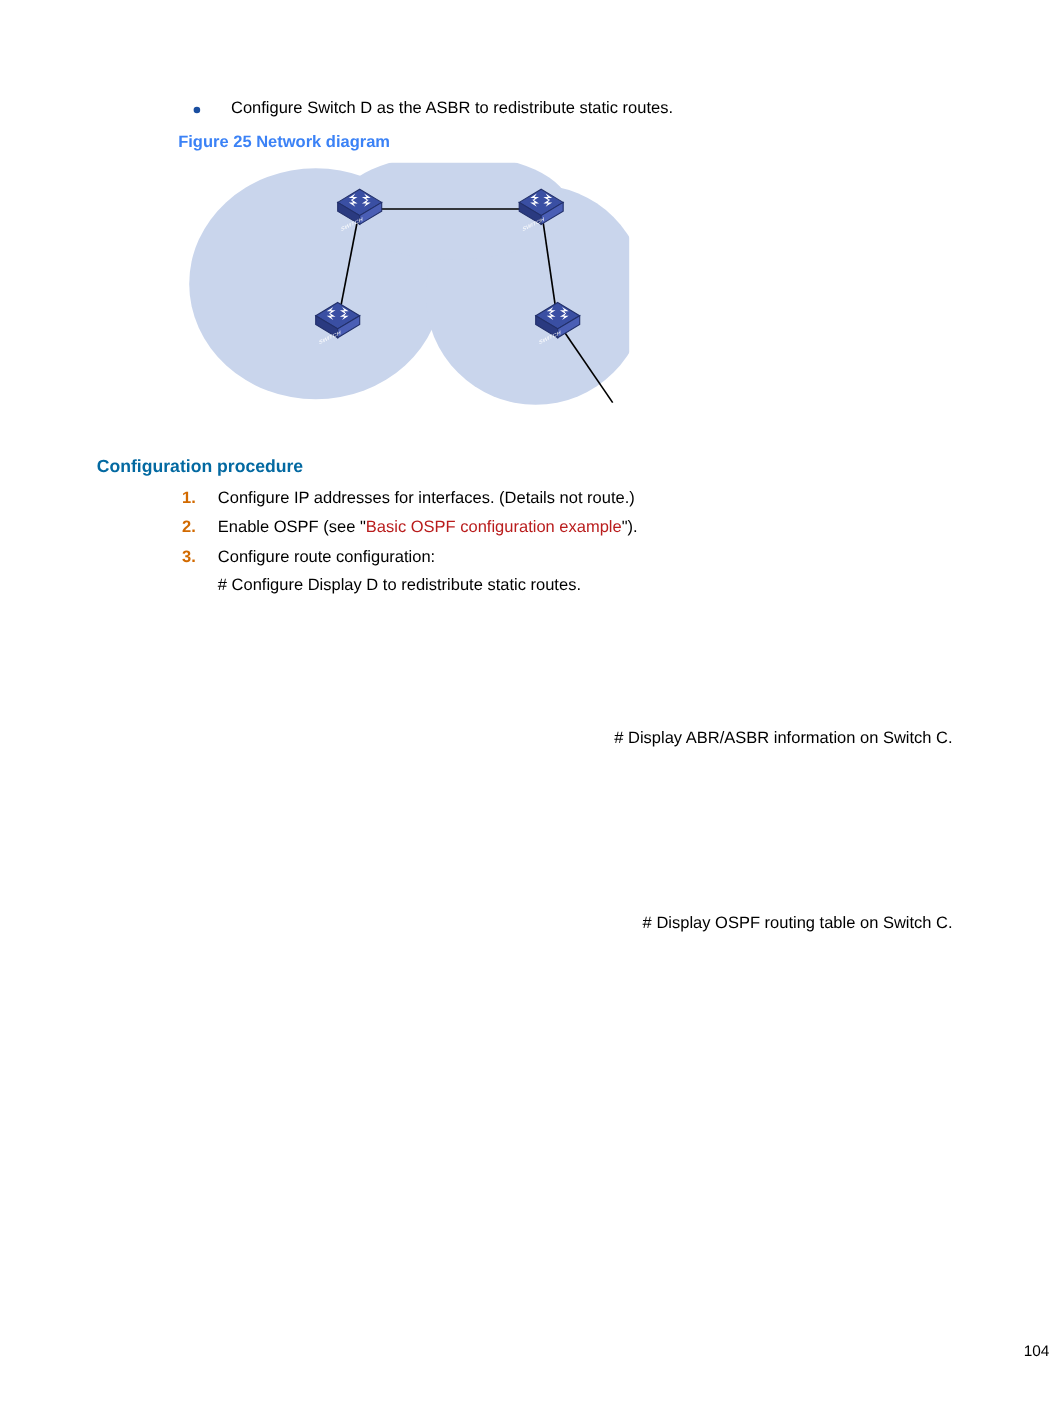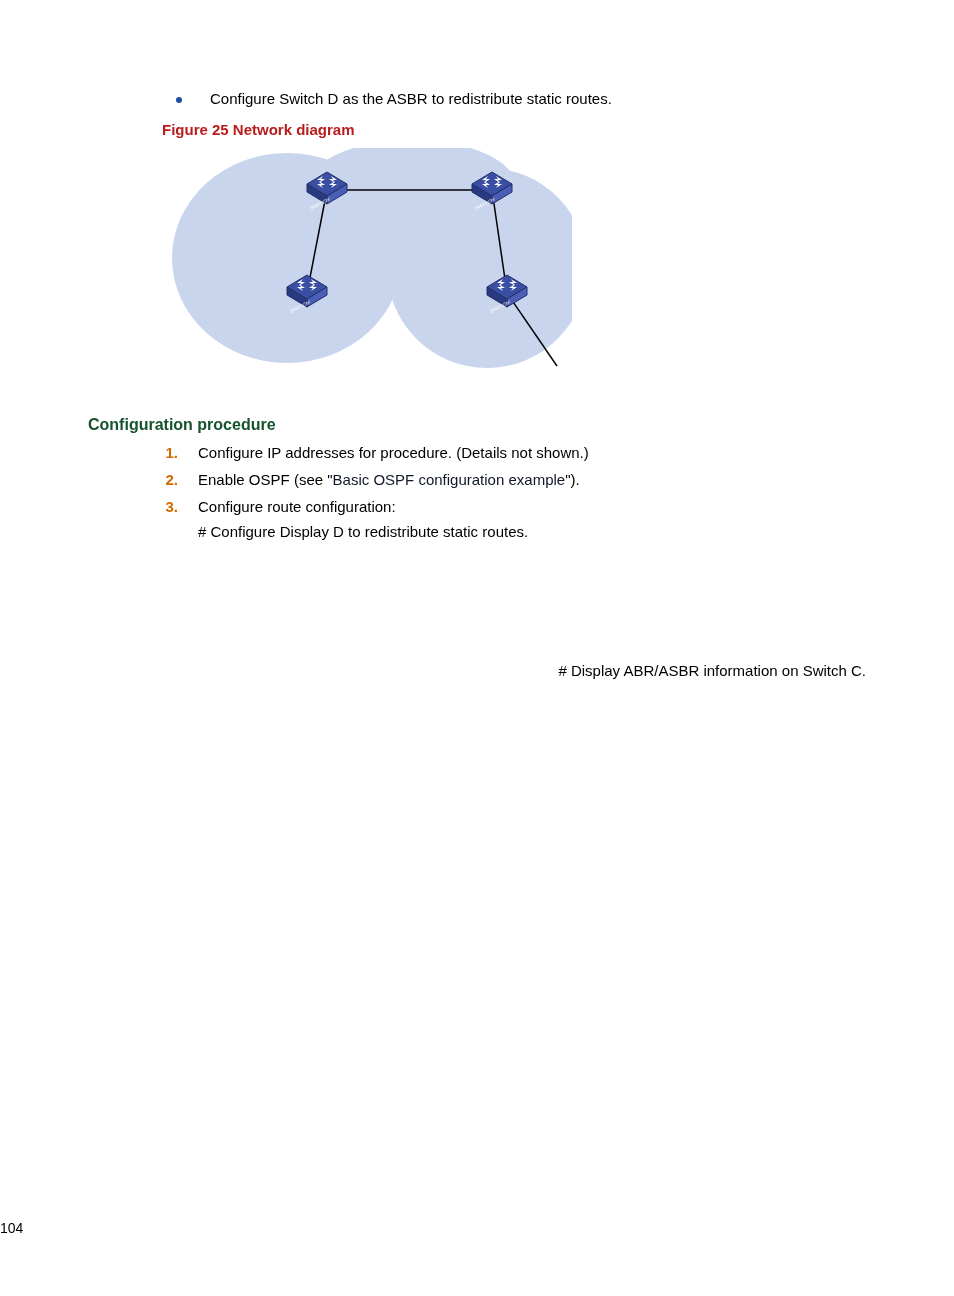--- a/index.html
+++ b/index.html
@@ -28,38 +28,38 @@
   }
   .bullet-dot {
     width: 6px;
     height: 6px;
     background: #1a4ea0;
     border-radius: 50%;
     margin: 7px 28px 0 88px;
     flex-shrink: 0;
   }
   .figcap {
-    color: #b91c1c;
+    color: #3b82f6;
     font-weight: bold;
     font-size: 15px;
     margin: 4px 0 10px 74px;
   }
   .diagram {
     margin-left: 74px;
     width: 410px;
     height: 240px;
     position: relative;
     margin-bottom: 28px;
   }
   .diagram svg {
     position: absolute;
     top: 0; left: 0;
   }
   .section-head {
-    color: #14532d;
+    color: #0369a1;
     font-weight: bold;
     font-size: 16px;
     margin: 0 0 10px 0;
   }
   .ol {
     list-style: none;
     margin: 0;
     padding: 0;
   }
   .ol > li {
@@ -73,40 +73,40 @@
     width: 110px;
     text-align: right;
     padding-right: 20px;
     flex-shrink: 0;
     box-sizing: border-box;
   }
   .ol .body {
     flex: 1;
   }
   .link {
-    color: #0f172a;
+    color: #b91c1c;
     cursor: pointer;
   }
   .sub-line {
     margin: 8px 0 0 0;
   }
   .gap-block {
     height: 108px;
   }
   .hash-line {
     margin-left: 110px;
     margin-top: 4px;
     margin-bottom: 10px;
     text-align: right;
   }
   .pagenum {
     position: absolute;
     bottom: 60px;
     width: 100%;
-    text-align: left;
+    text-align: right;
     font-size: 14px;
   }
 </style>
 </head>
 <body>
 
 <div class="page">
 
   <ul class="bullet-list">
     <li>
@@ -148,37 +148,38 @@
       <use href="#sw" x="145" y="145"></use>
       <use href="#sw" x="345" y="145"></use>
     </svg>
   </div>
 
   <div class="section-head">Configuration procedure</div>
 
   <ol class="ol">
     <li>
       <span class="num">1.</span>
-      <span class="body">Configure IP addresses for procedure. (Details not shown.)</span>
+      <span class="body">Configure IP addresses for interfaces. (Details not route.)</span>
     </li>
     <li>
       <span class="num">2.</span>
       <span class="body">
         <span>Enable OSPF (see "</span><span class="link">Basic OSPF configuration example</span><span>").</span>
       </span>
     </li>
     <li>
       <span class="num">3.</span>
       <span class="body">
         <span>Configure route configuration:</span>
         <div class="sub-line"># Configure Display D to redistribute static routes.</div>
       </span>
     </li>
   </ol>
 
   <div class="gap-block"></div>
   <div class="hash-line"># Display ABR/ASBR information on Switch C.</div>
 
   <div class="gap-block" style="height:138px"></div>
+  <div class="hash-line"># Display OSPF routing table on Switch C.</div>
 
 </div>
 
 <div class="pagenum">104</div>
 
 </body></html>

